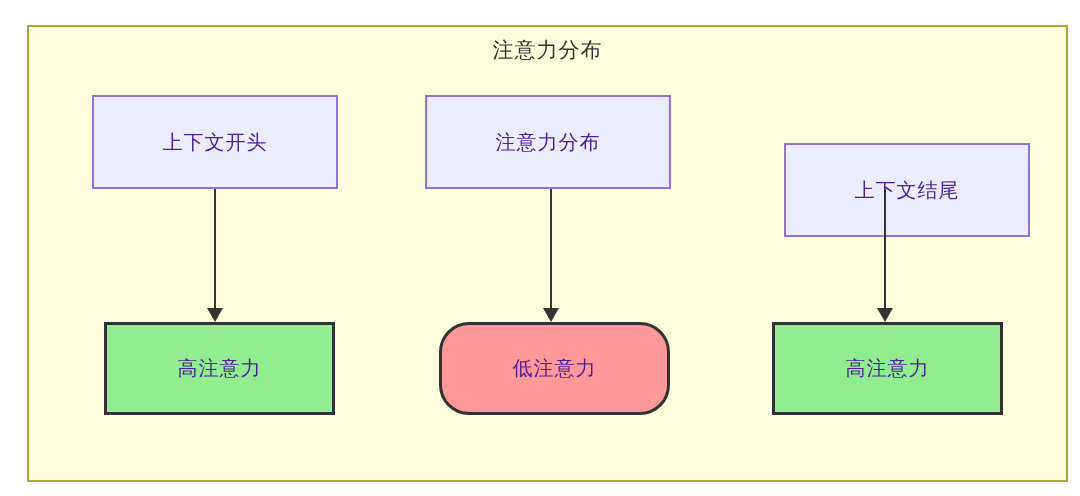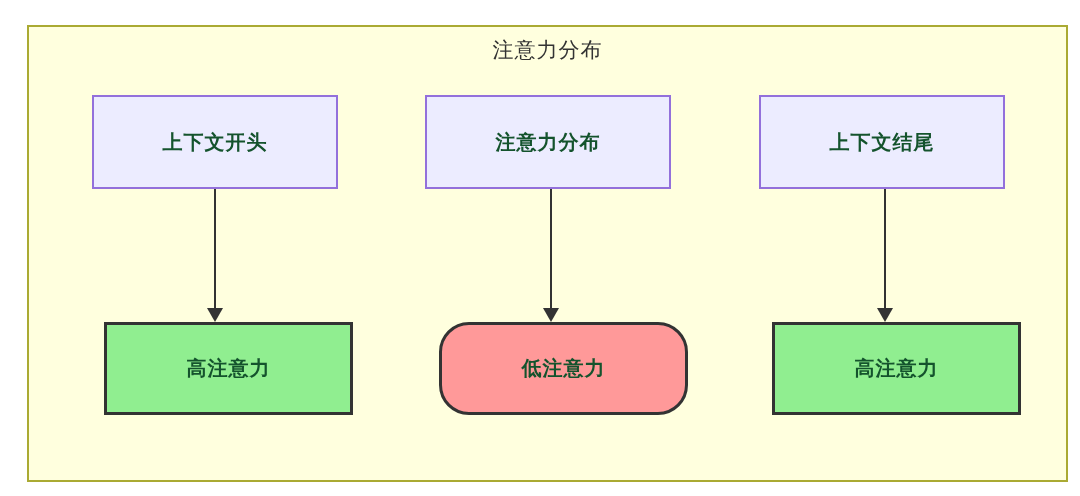--- a/index.html
+++ b/index.html
@@ -25,42 +25,41 @@
     font-size: 21px;
     color: #333333;
     letter-spacing: 1px;
   }
   .node {
     position: absolute;
     display: flex;
     align-items: center;
     justify-content: center;
     font-size: 20px;
-    color: #14532d;
+    color: #4c1d95;
     letter-spacing: 1px;
     text-align: center;
-    font-weight: bold;
   }
   .node.source {
     top: 68px;
     width: 246px; height: 94px;
     background: #ECECFF;
     border: 2px solid #9370DB;
   }
   .node.target {
     top: 295px;
-    width: 249px; height: 93px;
+    width: 231px; height: 93px;
     border: 3px solid #333333;
   }
   .node.target.high { background: #90EE90; }
   .node.target.low  { background: #FF9999; border-radius: 30px; }
 
   .src-1 { left: 63px; }
   .src-2 { left: 396px; }
-  .src-3 { left: 730px; }
+  .src-3 { left: 755px; margin-top: 48px; }
   .tgt-1 { left: 75px; }
   .tgt-2 { left: 410px; }
   .tgt-3 { left: 743px; }
 
   .arrow-line {
     position: absolute;
     top: 162px;
     width: 2px; height: 120px;
     background: #333333;
   }

